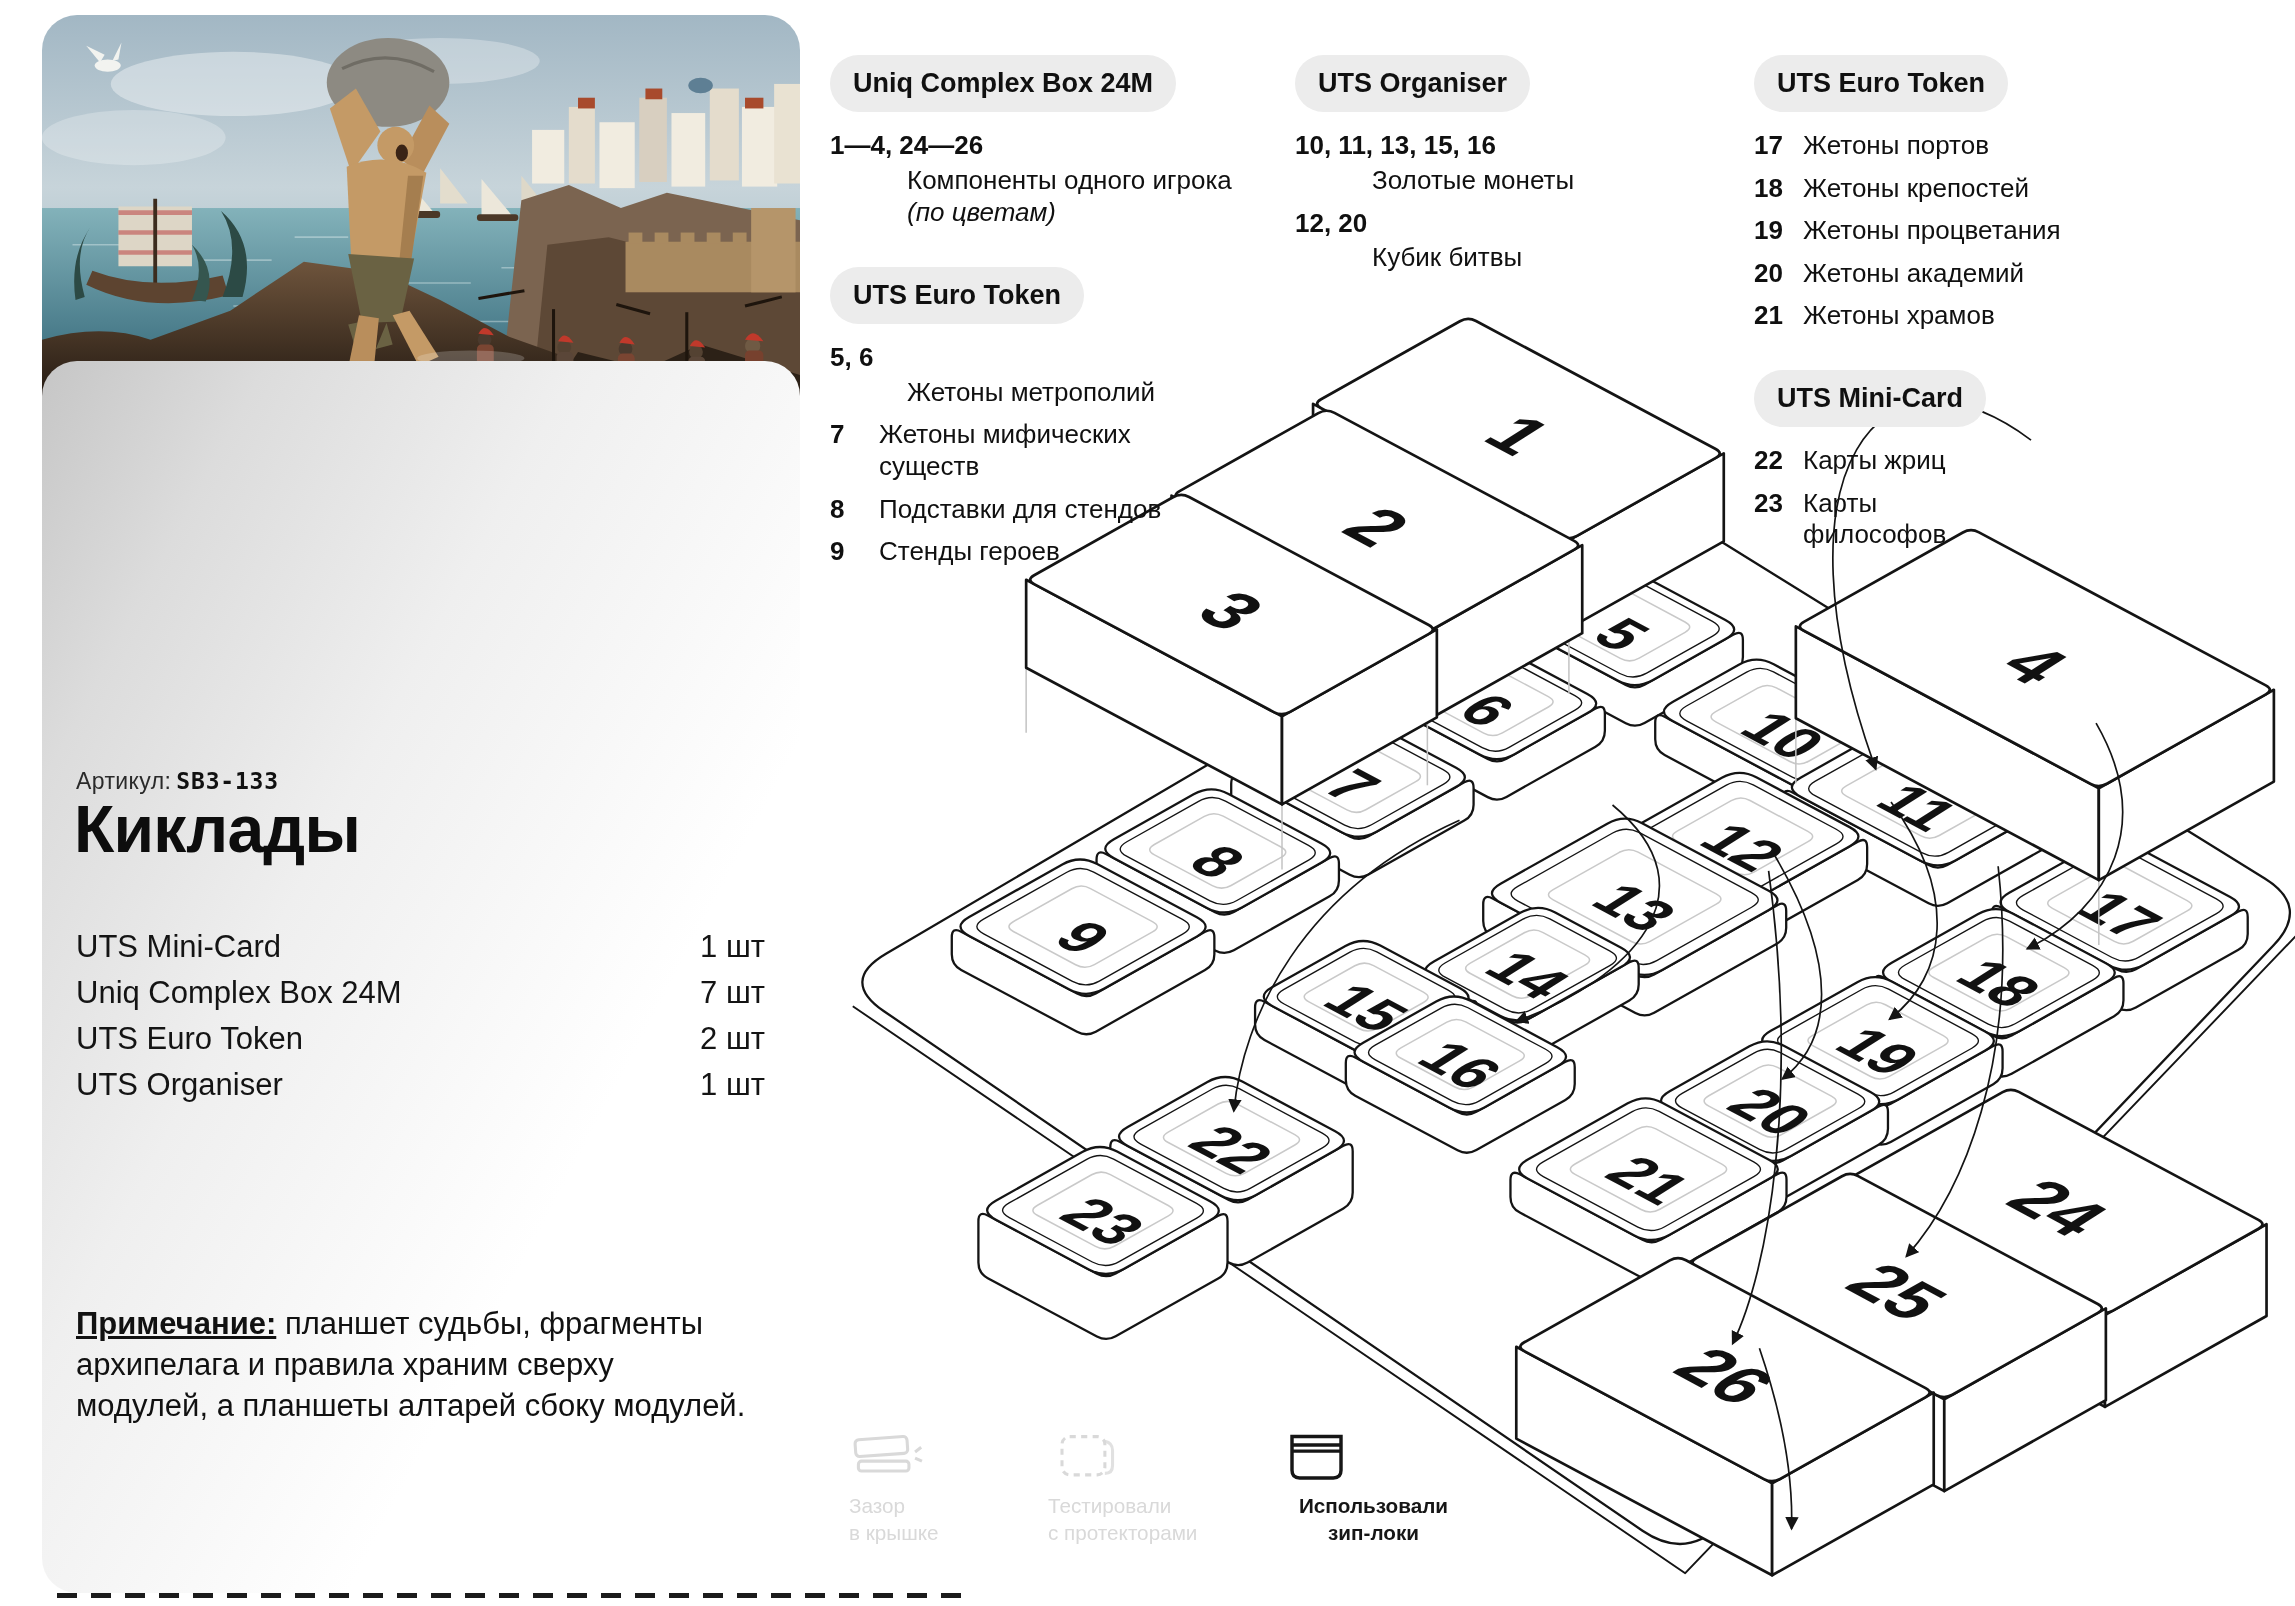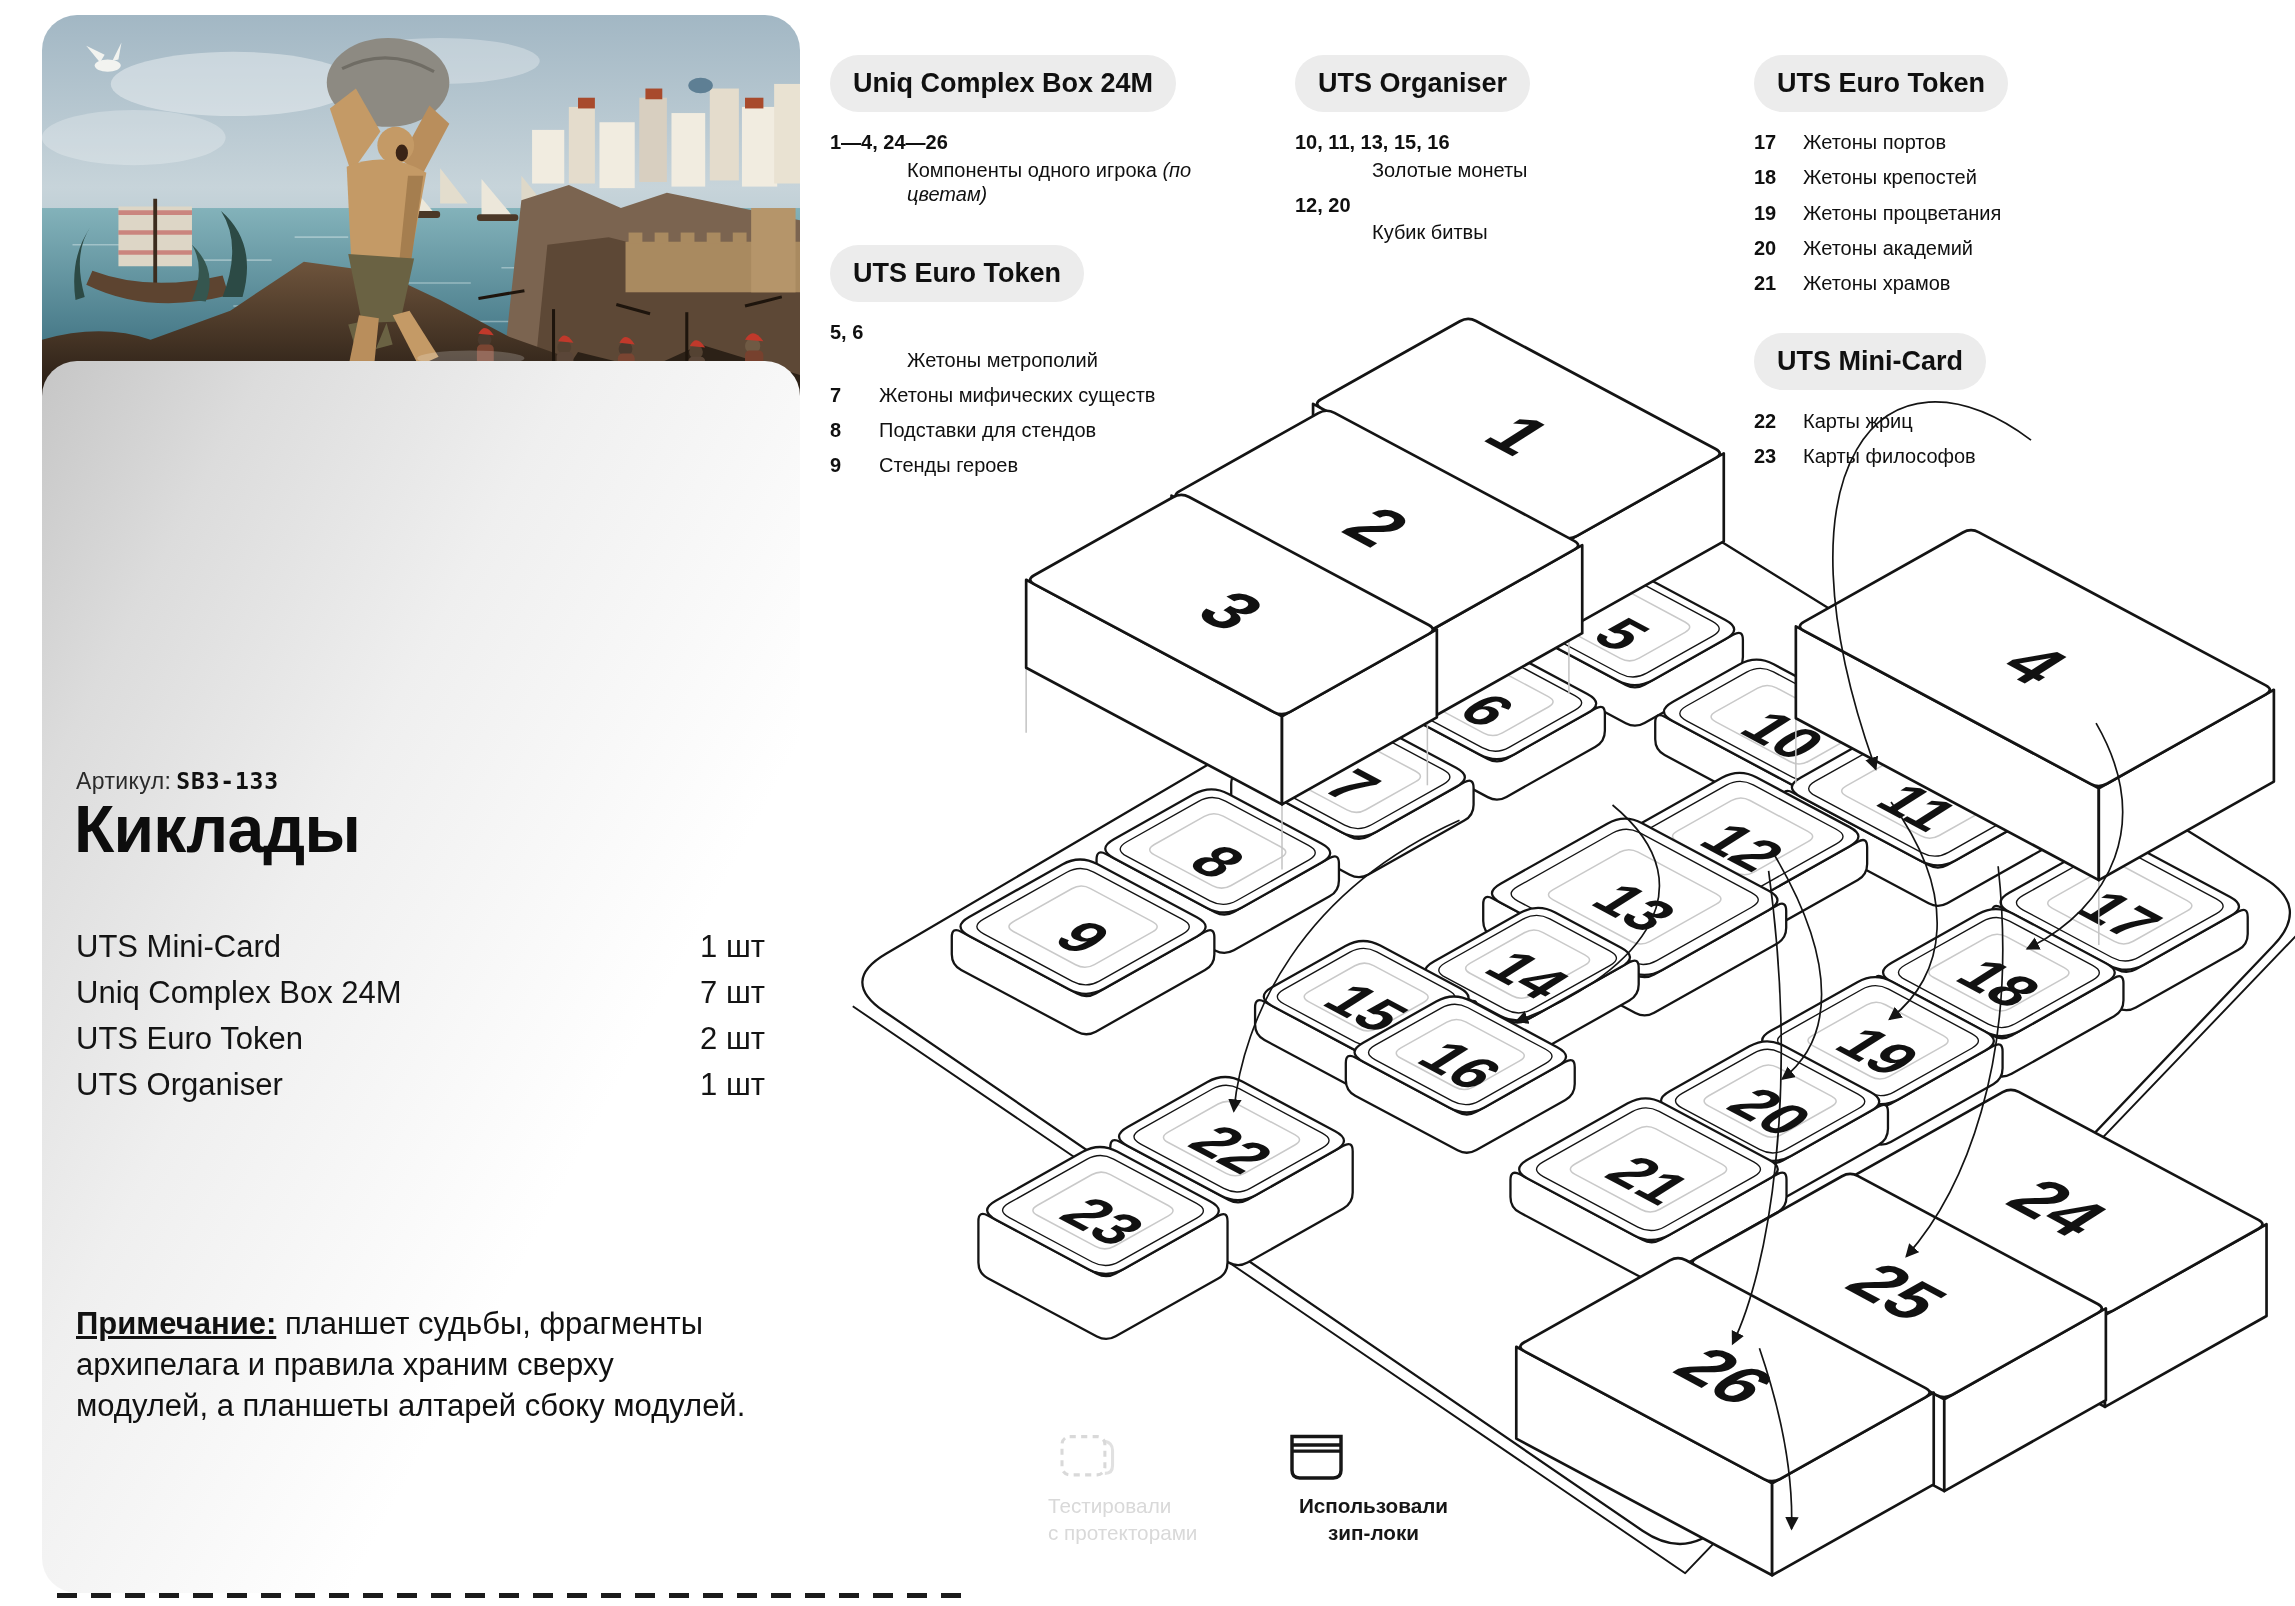--- a/index.html
+++ b/index.html
@@ -18,21 +18,21 @@
   .comp-row{display:flex;justify-content:space-between;margin-bottom:10px;}
   .note{position:absolute;left:34px;top:943px;width:673px;font-size:31px;line-height:1.31;color:#111;}
   .note b{font-weight:700;text-decoration:underline;}
   .cutline{position:absolute;left:57px;top:1593px;width:918px;height:4.6px;
            background:repeating-linear-gradient(90deg,#1b1b1b 0 20px,transparent 20px 34px);}
   
   .legend-col{position:absolute;}
   .pill{display:inline-block;background:#ececec;border-radius:29px;padding:13px 23px;
         font-size:27px;font-weight:700;color:#101010;margin-bottom:18.4px;}
   .mt{margin-top:27.5px;}
-  .item{font-size:20px;color:#101010;margin-bottom:10.7px;line-height:1.22;}
+  .item{font-size:26px;color:#101010;margin-bottom:10.7px;line-height:1.22;}
   .num{font-weight:700;}
   .block .num{display:block;margin-bottom:3.1px;}
   .indent{display:block;padding-left:77px;}
   .row{display:grid;grid-template-columns:49px 1fr;}
   .w420{max-width:321px;}
   .w230{max-width:176px;}
   .w430{max-width:329px;}
   
   #iso-svg{position:absolute;left:826px;top:306px;width:1469px;height:1301px;}
   #iso-svg text{font-family:"Liberation Sans", sans-serif;}
@@ -485,20 +485,33 @@
     <div class="item row">
       <span class="num">22</span>
       <span>Карты жриц</span>
     </div>
     <div class="item row">
       <span class="num">23</span>
       <span class="w230">Карты философов</span>
     </div>
   </div>
 
+  <div class="sign off" style="left:849px;top:1432px">
+    <svg width="77" height="49" viewBox="0 0 100 64">
+      <g fill="none" stroke="currentColor" stroke-width="4" stroke-linejoin="round">
+        <rect x="8" y="8" width="68" height="22" rx="5" transform="rotate(-4 42 19)"></rect>
+        <rect x="12" y="38" width="66" height="13" rx="4"></rect>
+        <path d="M86,26 l8,-6 M86,34 l9,4"></path>
+      </g>
+    </svg>
+    <div class="slabel">
+      <div>Зазор</div>
+      <div>в крышке</div>
+    </div>
+  </div>
 
   <div class="sign off" style="left:1048px;top:1432px">
     <svg width="77" height="49" viewBox="0 0 100 64">
       <g fill="none" stroke="currentColor" stroke-width="4">
         <path d="M74,12 q10,2 10,12 v20 q0,10 -10,10" opacity="0.8"></path>
         <rect x="18" y="6" width="56" height="50" rx="10" stroke-dasharray="8 7"></rect>
       </g>
     </svg>
     <div class="slabel">
       <div>Тестировали</div>

